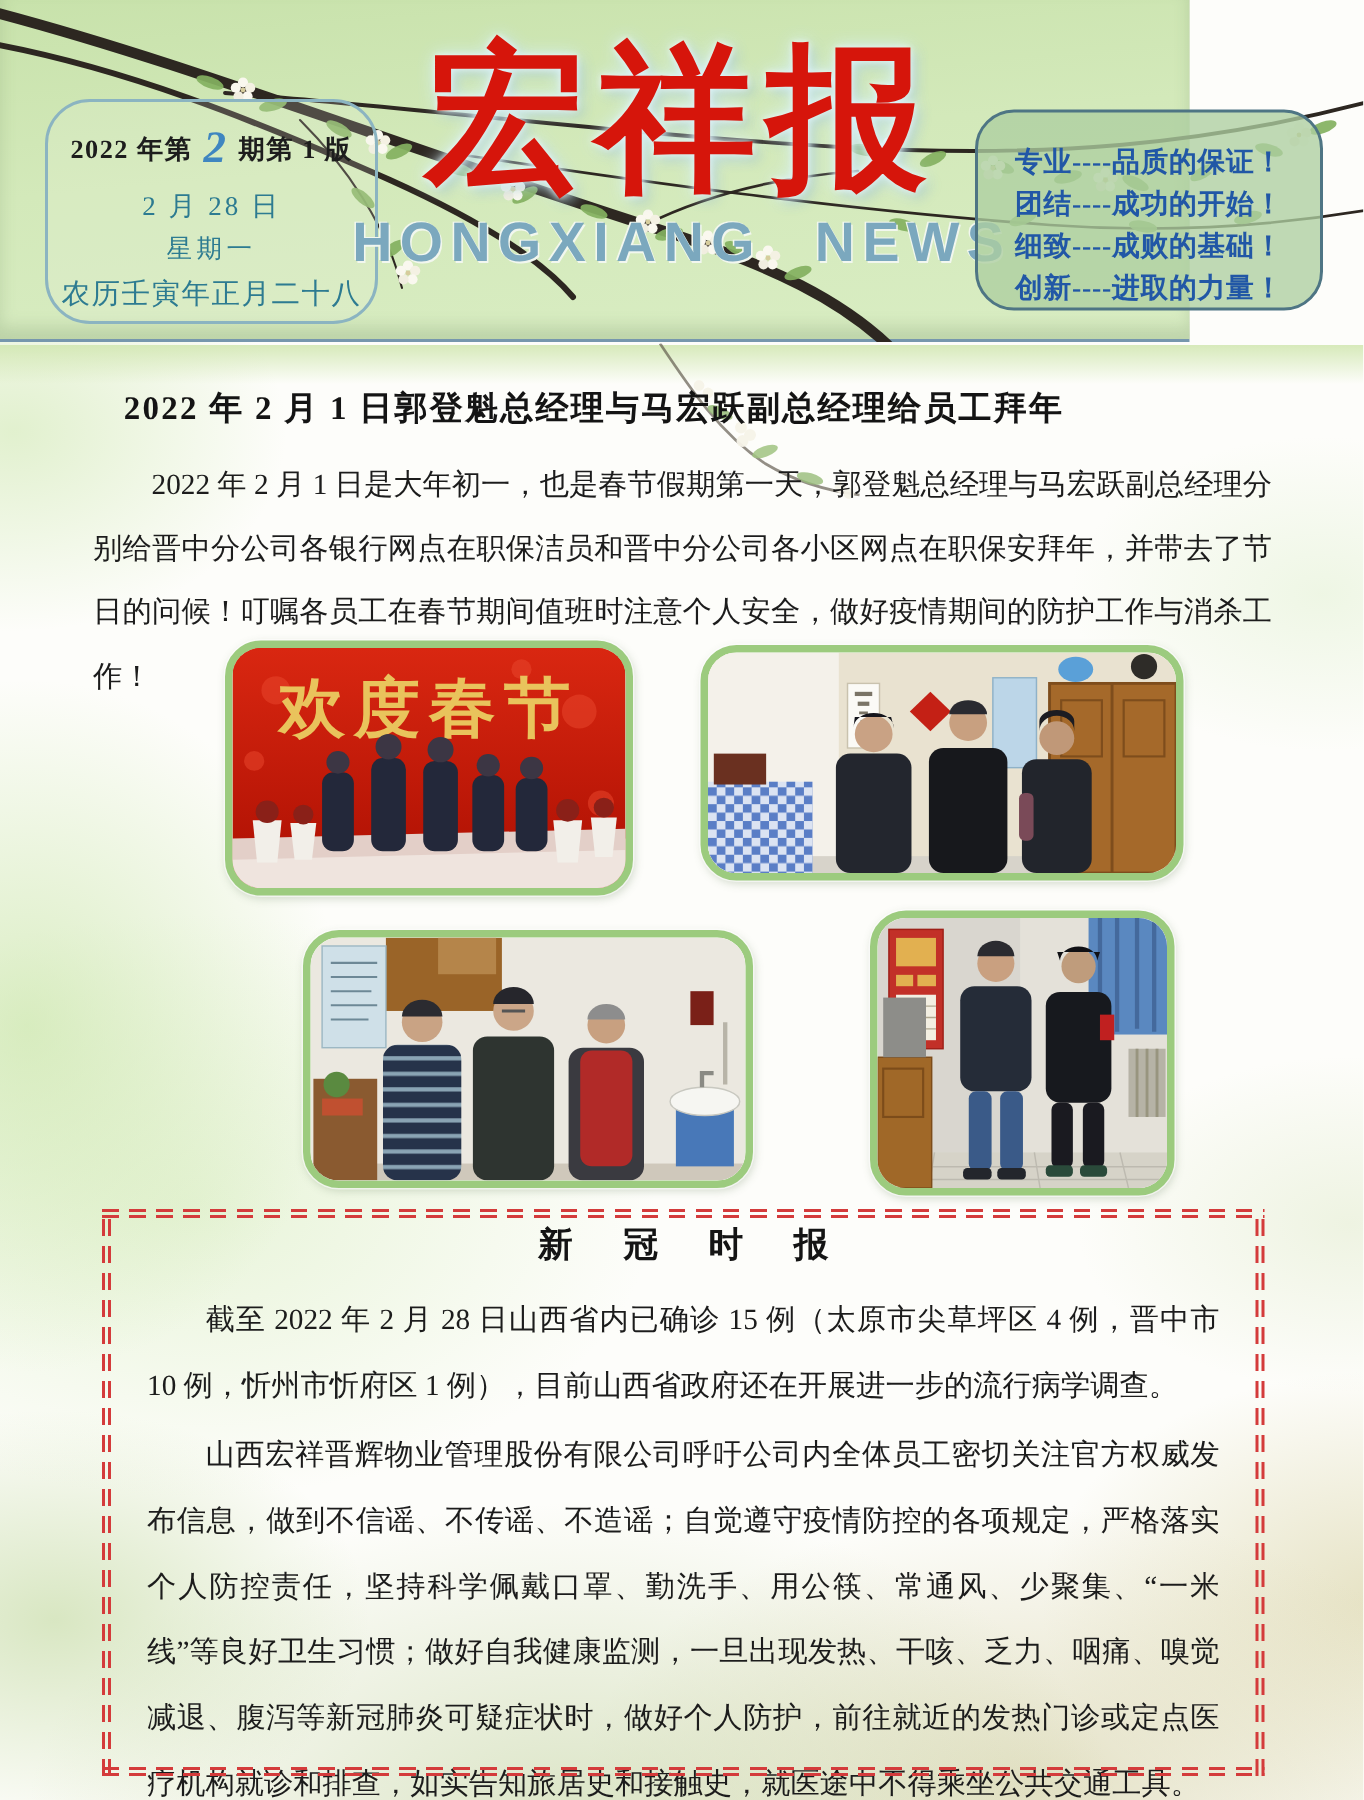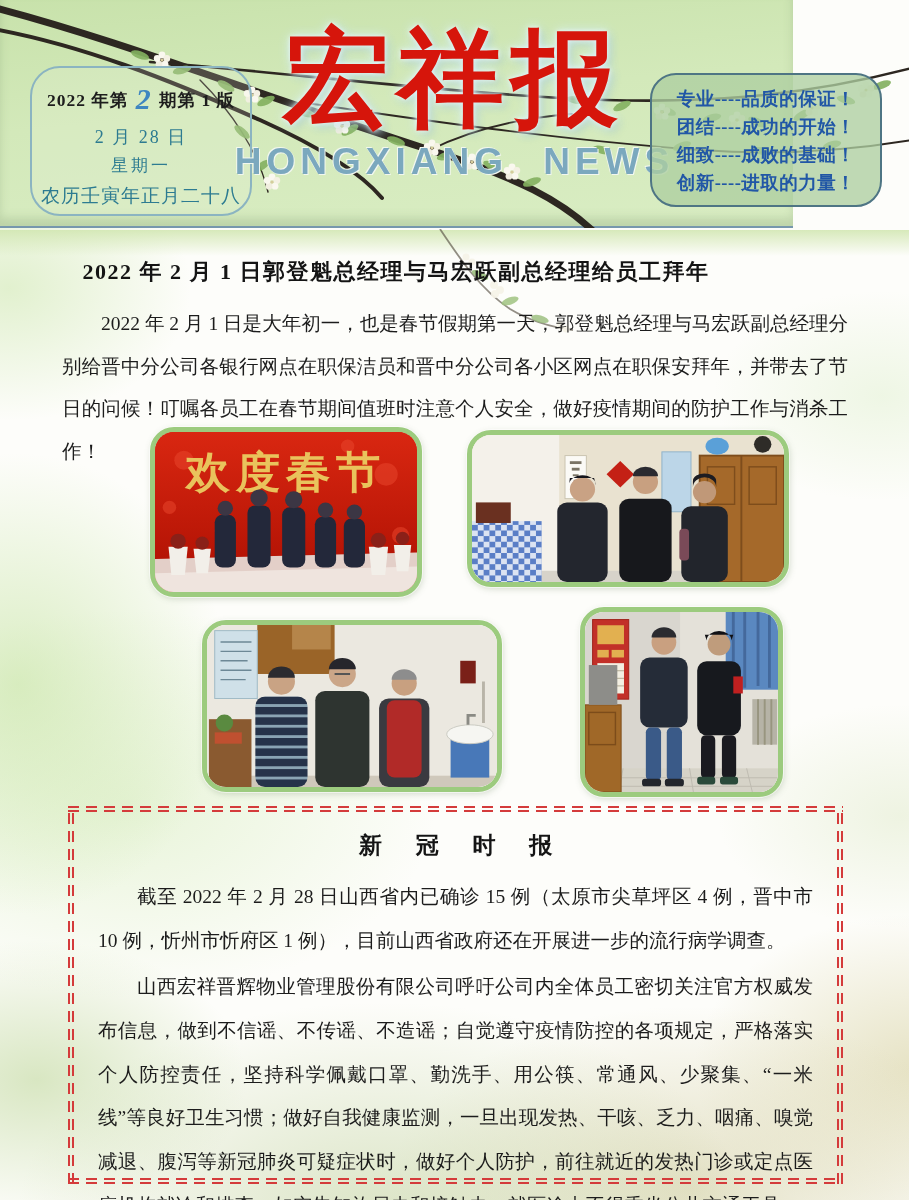--- a/index.html
+++ b/index.html
@@ -59,21 +59,21 @@
     font-family: "Liberation Sans", "DejaVu Sans", sans-serif;
     font-size: 37px; font-weight: bold; letter-spacing: 5px; word-spacing: 20px;
     color: #7ba8be; margin-top: -6px;
     text-shadow: 1px 1px 0 #f2f7ef, -1px -1px 0 #f2f7ef;
   }
 
   .slogan-box {
     position: absolute; left: 650px; top: 73px; width: 232px; height: 134px;
     border: 2px solid #4e7584; border-radius: 26px;
     background: rgba(173,206,160,.78);
-    text-align: center; padding-top: 10px;
+    text-align: center; padding-top: 20px;
   }
   .slogan-line {
     font-size: 18.5px; font-weight: bold; color: #2157a6;
     line-height: 28px; letter-spacing: .5px;
   }
 
   
   .article-title {
     position: absolute; left: 0; top: 257px; width: 792px; text-align: center;
     font-size: 22px; font-weight: 900; color: #141414; letter-spacing: 1.5px;
@@ -112,21 +112,21 @@
     background-image:
       repeating-linear-gradient(0deg, #d43b3b 0 11px, transparent 11px 18px),
       repeating-linear-gradient(0deg, #d43b3b 0 11px, transparent 11px 18px);
     background-size: 2px 100%, 2px 100%;
     background-position: 0 0, 4px 0;
   }
   .dash-top { top: 0; }  .dash-bottom { bottom: 0; }
   .dash-left { left: 0; }  .dash-right { right: 0; }
 
   .covid-title {
-    margin-top: 24px; text-align: center;
+    margin-top: 8px; text-align: center;
     font-size: 23px; font-weight: 900; color: #141414;
     letter-spacing: 14px; text-indent: 14px;
   }
   .covid-p {
     margin: 14px 30px 0 30px;
     font-size: 19.5px; color: #1c1c1c; line-height: 2.25;
     text-indent: 2em; text-align: justify;
   }
   .covid-p + .covid-p { margin-top: 2px; }
 </style>

